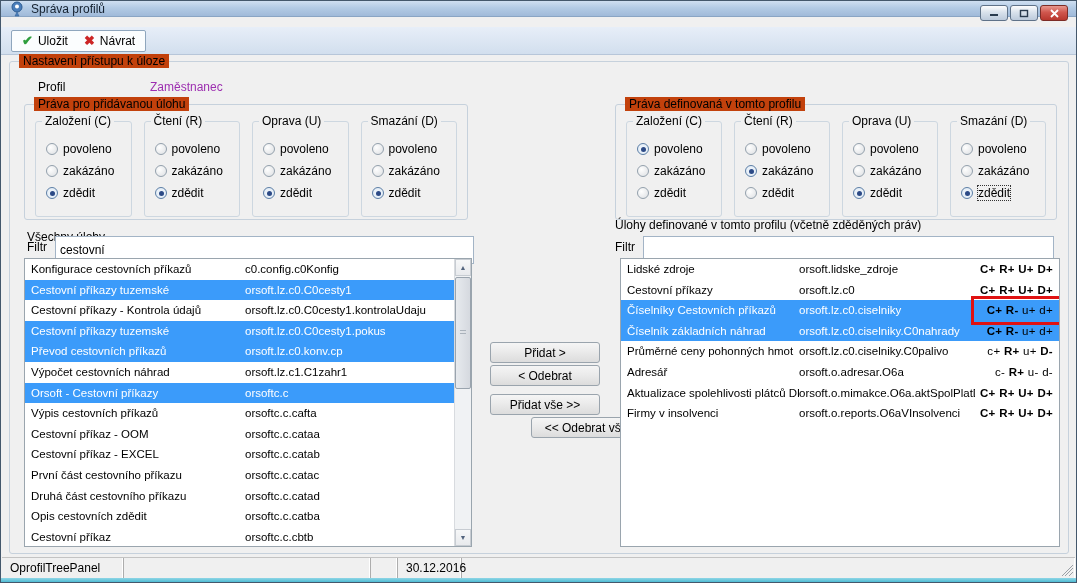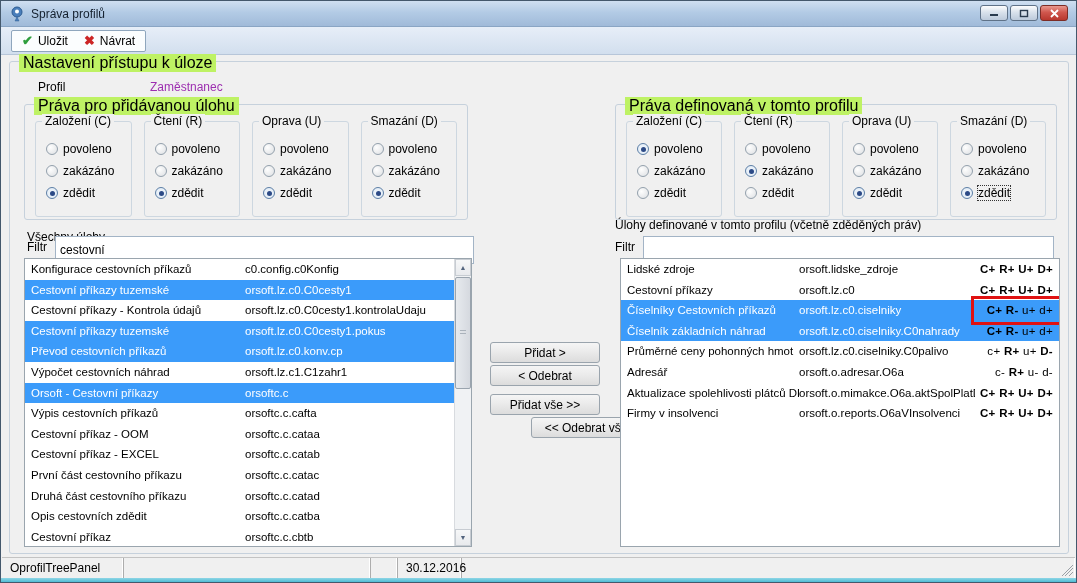--- a/index.html
+++ b/index.html
@@ -3,21 +3,21 @@
 <meta charset="utf-8">
 <style>
   * { margin:0; padding:0; box-sizing:border-box; }
   html,body { background:#888; font-family:"Liberation Sans", sans-serif; }
   .window{
     position:relative; width:1077px; height:583px; background:#f0f0f0;
     border:1px solid #44586c; overflow:hidden; font-size:12px; color:#000;
   }
   
   .titlebar{
-    position:absolute; left:0; top:0; width:100%; height:26px;
+    position:absolute; left:0; top:0; width:100%; height:16px;
     background:linear-gradient(#cfdff1,#b3cbe5 45%,#a0bad9);
     border-bottom:1px solid #8aa5c4; display:flex; align-items:center; padding:0 8px;
   }
   .app-icon{ width:16px; height:16px; margin-right:6px; flex:none; }
   .title-text{ font-size:12px; color:#14202e; }
   .win-controls{ position:absolute; right:8px; top:4px; display:flex; gap:2px; }
   .win-btn{
     width:28px; height:16px; border:1px solid #5f7288; border-radius:3px;
     background:linear-gradient(#fdfdfd,#d9e2ec 45%,#bccadb);
     display:flex; align-items:center; justify-content:center; cursor:default;
@@ -34,22 +34,22 @@
     display:inline-flex; background:#fbfdfe; border:1px solid #8fa6bd; border-radius:2px;
     padding:1px 2px; height:22px; align-items:center;
   }
   .tool-btn{ display:flex; align-items:center; gap:5px; padding:1px 8px; font-size:12px; cursor:default; }
   .tb-ico{ font-size:13px; font-weight:bold; line-height:1; }
   .ico-green{ color:#2f9e3d; }
   .ico-red{ color:#cc2525; }
   
   .groupbox{ position:absolute; border:1px solid #c6d1dc; border-radius:3px; }
   .gb-label{
-    position:absolute; top:-8px; left:9px; background:#bef264; padding:0 4px;
-    font-size:16px; white-space:nowrap;
+    position:absolute; top:-8px; left:9px; background:#c2410c; padding:0 4px;
+    font-size:12px; white-space:nowrap;
   }
   .main-group{ left:8px; top:60px; width:1060px; height:493px; }
   
   .profile-row{ position:absolute; left:28px; top:18px; display:flex; }
   .profile-label{ width:112px; }
   .profile-value{ color:var(--profile-color); }
   
   .rights-panel{ display:flex; gap:12px; padding:16px 10px 10px 10px; }
   .fs{ position:relative; flex:1; border:1px solid #cdd7e0; border-radius:3px; padding:16px 8px 8px 10px; height:96px; }
   .fs-label{ position:absolute; top:-8px; left:6px; background:#f0f0f0; padding:0 3px; white-space:nowrap; font-size:12px; }

